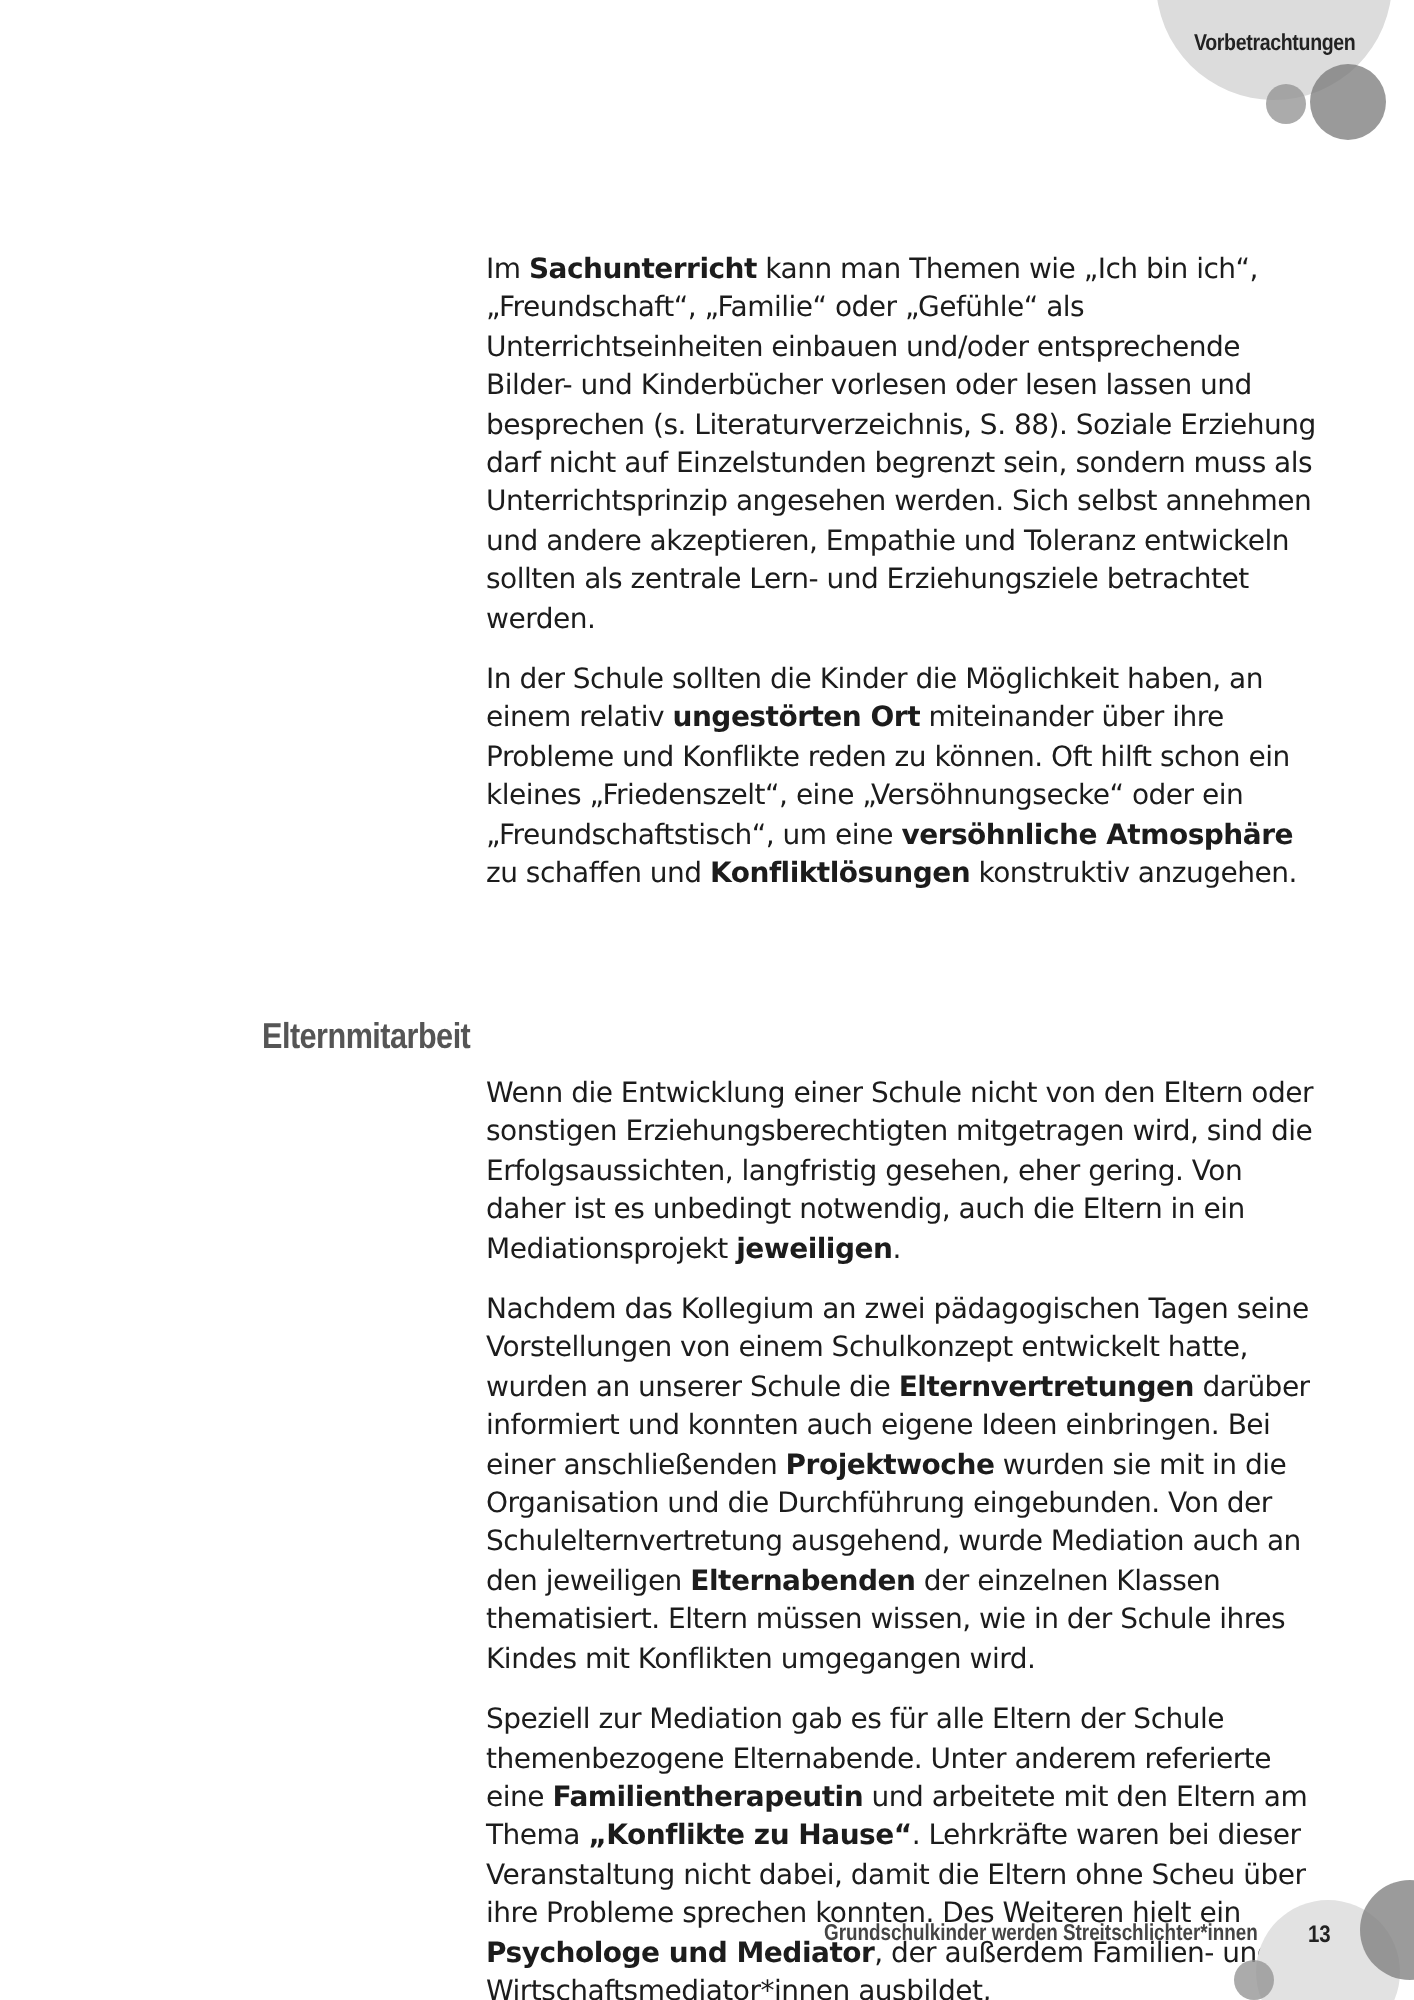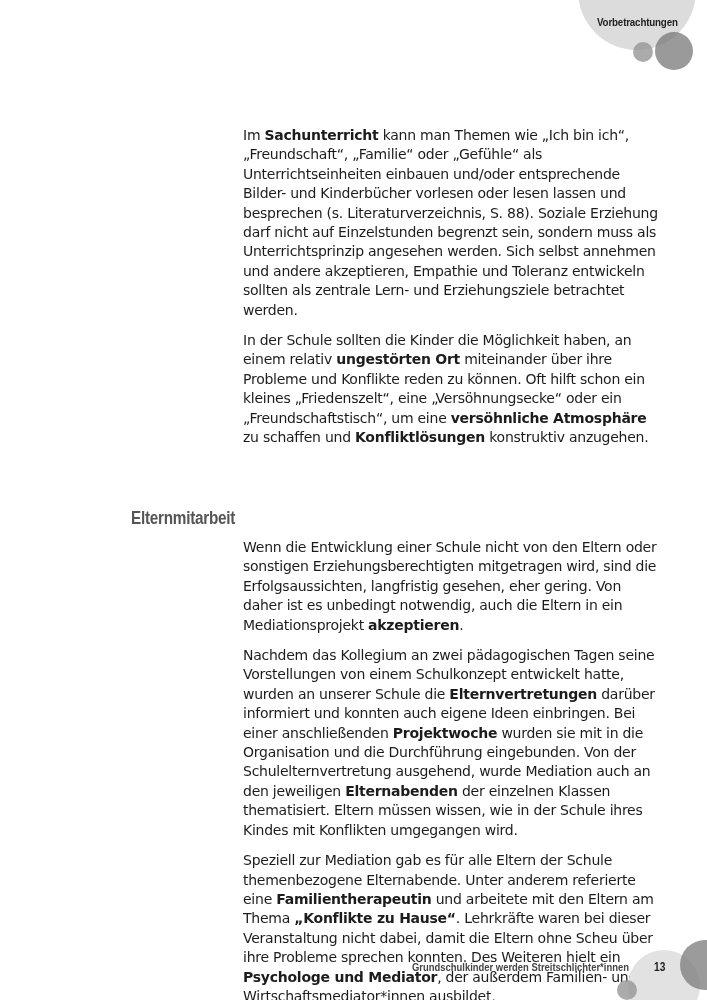--- a/index.html
+++ b/index.html
@@ -54,21 +54,21 @@
 <div class="header-label">Vorbetrachtungen</div>
 
 <div class="text-col col-1">
   <p><span>Im </span><b>Sachunterricht</b><span> kann man Themen wie „Ich bin ich“, „Freund­schaft“, „Familie“ oder „Gefühle“ als Unterrichtseinheiten ein­bauen und/oder entsprechende Bilder- und Kinderbücher vor­lesen oder lesen lassen und besprechen (s. Literaturverzeichnis, S. 88). Soziale Erziehung darf nicht auf Einzelstunden begrenzt sein, sondern muss als Unterrichtsprinzip angesehen werden. Sich selbst annehmen und andere akzeptieren, Empathie und Toleranz entwickeln sollten als zentrale Lern- und Erziehungs­ziele betrachtet werden.</span></p>
   <p><span>In der Schule sollten die Kinder die Möglichkeit haben, an einem relativ </span><b>ungestörten Ort</b><span> miteinander über ihre Probleme und Konflikte reden zu können. Oft hilft schon ein kleines „Friedens­zelt“, eine „Versöhnungsecke“ oder ein „Freundschaftstisch“, um eine </span><b>versöhnliche Atmosphäre</b><span> zu schaffen und </span><b>Konfliktlösungen</b><span> konstruktiv anzugehen.</span></p>
 </div>
 
 <div class="section-heading">Elternmitarbeit</div>
 
 <div class="text-col col-2">
-  <p><span>Wenn die Entwicklung einer Schule nicht von den Eltern oder sonstigen Erziehungsberechtigten mitgetragen wird, sind die Erfolgsaussichten, langfristig gesehen, eher gering. Von daher ist es unbedingt notwendig, auch die Eltern in ein Mediations­projekt </span><b>akzeptieren</b><span>.</span></p>
+  <p><span>Wenn die Entwicklung einer Schule nicht von den Eltern oder sonstigen Erziehungsberechtigten mitgetragen wird, sind die Erfolgsaussichten, langfristig gesehen, eher gering. Von daher ist es unbedingt notwendig, auch die Eltern in ein Mediations­projekt </span><b>jeweiligen</b><span>.</span></p>
   <p><span>Nachdem das Kollegium an zwei pädagogischen Tagen seine Vorstellungen von einem Schulkonzept entwickelt hatte, wurden an unserer Schule die </span><b>Elternvertretungen</b><span> darüber informiert und konnten auch eigene Ideen einbringen. Bei einer anschließenden </span><b>Projektwoche</b><span> wurden sie mit in die Organisation und die Durch­führung eingebunden. Von der Schulelternvertretung ausgehend, wurde Mediation auch an den jeweiligen </span><b>Elternabenden</b><span> der einzelnen Klassen thematisiert. Eltern müssen wissen, wie in der Schule ihres Kindes mit Konflikten umgegangen wird.</span></p>
   <p><span>Speziell zur Mediation gab es für alle Eltern der Schule themen­bezogene Elternabende. Unter anderem referierte eine </span><b>Familien­therapeutin</b><span> und arbeitete mit den Eltern am Thema </span><b>„Konflikte zu Hause“</b><span>. Lehrkräfte waren bei dieser Veranstaltung nicht dabei, damit die Eltern ohne Scheu über ihre Probleme sprechen konnten. Des Weiteren hielt ein </span><b>Psychologe und Mediator</b><span>, der außerdem Familien- und Wirtschaftsmediator*innen ausbildet,</span></p>
 </div>
 
 <div class="circle c-bot-big"></div>
 <div class="circle c-bot-small"></div>
 <div class="circle c-bot-right"></div>
 <div class="footer-title">Grundschulkinder werden Streitschlichter*innen</div>
 <div class="page-number">13</div>
 

